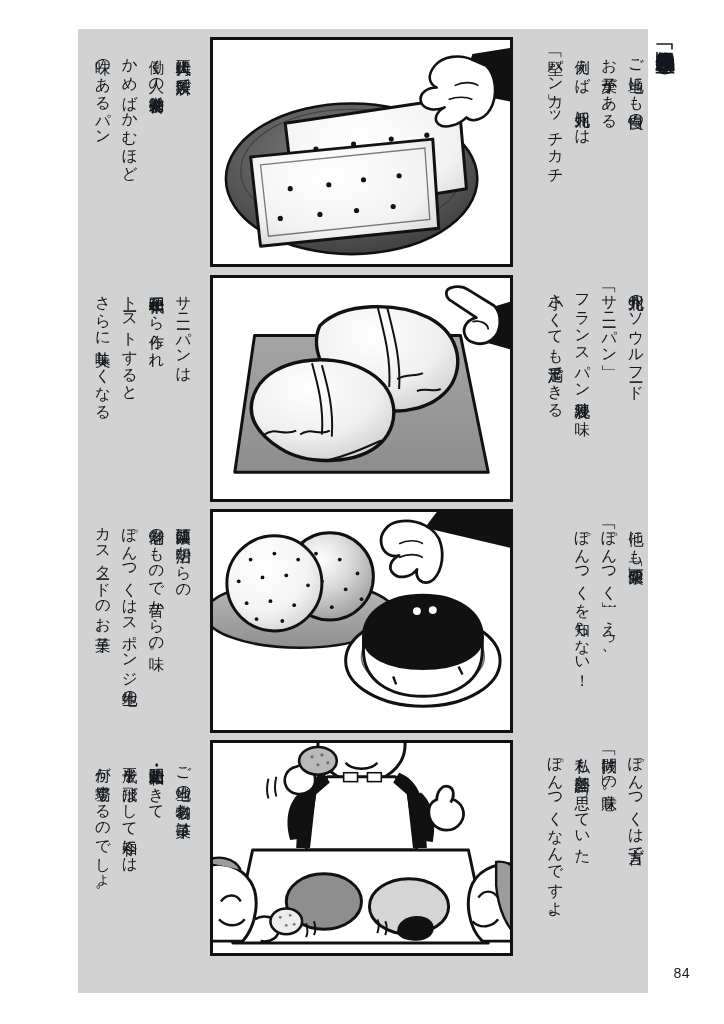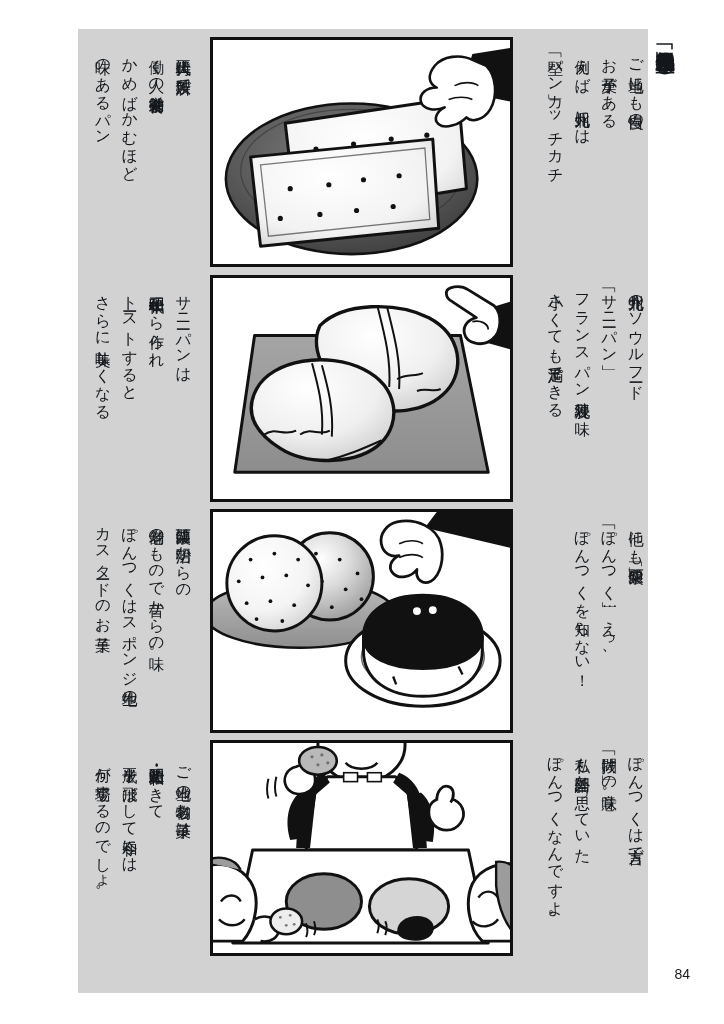--- a/index.html
+++ b/index.html
@@ -96,21 +96,21 @@
   #text-3-left  { top: 517px; left: 86px; }
   #text-4-right { top: 746px; right: 78px; }
   #text-4-left  { top: 756px; left: 86px; }
 
   #page-number {
     position: absolute;
     right: 34px;
     top: 966px;
     font-size: 14px;
     color: #1a1a1a;
-    font-family: Liberation Sans, sans-serif;
+    font-family: Liberation Mono, monospace;
   }
 </style>
 </head>
 <body>
 
 <div id="page">
 
   <div id="page-sheet"></div>
 
   <div id="title-block">

